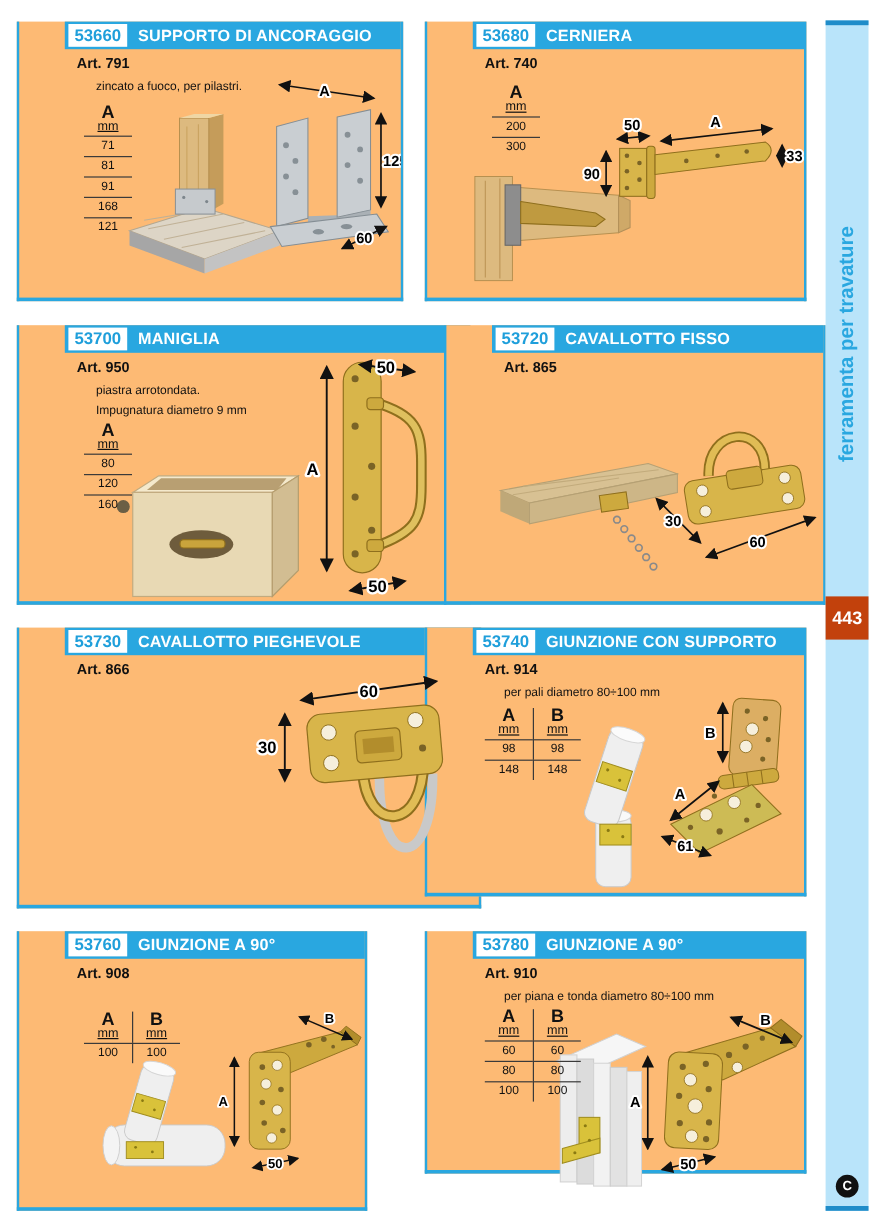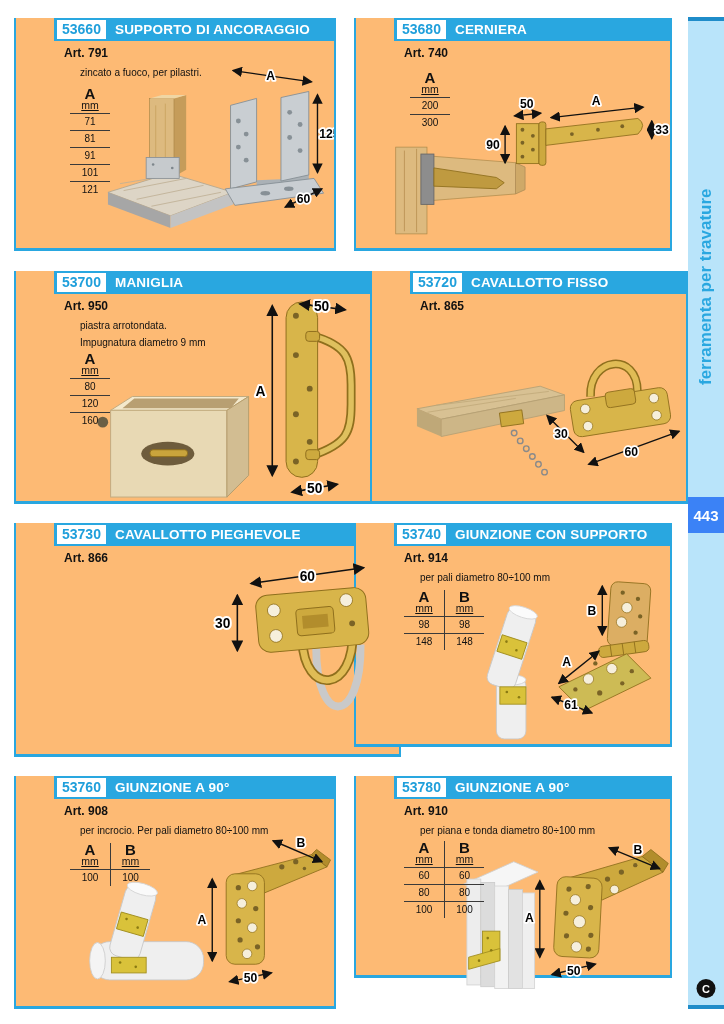--- a/index.html
+++ b/index.html
@@ -35,21 +35,21 @@
   .fig .pole{fill:#efefef;stroke:#c9c9c9;stroke-width:1;}
   .fig .band{fill:#d9c23a;stroke:#a08d1e;stroke-width:1;}
   
   .sidebar{position:absolute;left:688px;top:17px;width:36px;height:992px;background:#b9e4fa;}
   .sidebar:before{content:"";position:absolute;left:0;top:0;width:100%;height:4px;background:#1f8cc9;}
   .sidebar:after{content:"";position:absolute;left:0;bottom:0;width:100%;height:4px;background:#1f8cc9;}
   .sidebar-title{position:absolute;top:120px;left:0;width:100%;height:300px;
       writing-mode:vertical-rl;transform:rotate(180deg);
       display:flex;align-items:center;justify-content:center;
       color:#29a7e0;font-weight:bold;font-size:17px;white-space:nowrap;}
-  .page-num{position:absolute;top:480px;left:0;width:100%;height:36px;background:#3b82f6;
+  .page-num{position:absolute;top:480px;left:0;width:100%;height:36px;background:#c2410c;
       color:#fff;font-weight:bold;font-size:15px;display:flex;align-items:center;justify-content:center;}
   .logo{position:absolute;bottom:11px;left:50%;transform:translateX(-50%);width:19px;height:19px;
       background:#111;border-radius:50%;color:#fff;font-weight:bold;font-size:11px;
       display:flex;align-items:center;justify-content:center;}
 </style>
 </head>
 <body>
 
 <div class="page">
 
@@ -62,21 +62,21 @@
       <div class="art">Art. 791</div>
       <div class="desc">zincato a fuoco, per pilastri.</div>
       <div class="spec spec1" style="top:46px">
         <div class="hcell">
             <div class="hd">A</div>
             <div class="un">mm</div>
           </div>
         <div class="r">71</div>
         <div class="r">81</div>
         <div class="r">91</div>
-        <div class="r">101</div>
+        <div class="r">168</div>
         <div class="r">121</div>
       </div>
       <svg class="fig" viewBox="0 0 322 210">
         <defs>
             <marker id="m0" viewBox="0 0 10 10" refX="8.5" refY="5" markerWidth="7.5" markerHeight="7.5" orient="auto-start-reverse">
               <path d="M0,0L10,5L0,10z" fill="#111"></path>
             </marker>
           </defs>
         <g>
           <polygon points="62,160 133,138 206,160 134,187" fill="#ddd5c6" stroke="#b4a78f"></polygon>
@@ -395,28 +395,27 @@
           <text class="dim" x="233" y="65" text-anchor="end">B</text>
           <line class="arr" x1="190" y1="144" x2="236" y2="107" marker-start="url(#m5)" marker-end="url(#m5)"></line>
           <text class="dim" x="204" y="124" text-anchor="end">A</text>
           <line class="arr" x1="182" y1="160" x2="228" y2="178" marker-start="url(#m5)" marker-end="url(#m5)"></line>
           <text class="dim" x="204" y="174" text-anchor="middle">61</text>
         </g>
       </svg>
     </div>
   </div>
 
-  <div class="cell" style="left:14px;top:776px;width:322px;height:233px">
+  <div class="cell" style="left:14px;top:776px;width:292px;height:233px">
     <div class="cell-header">
       <span class="code-box">53760</span>
       <span class="cell-title">GIUNZIONE A 90°</span>
     </div>
     <div class="cell-body">
       <div class="art">Art. 908</div>
-      <div class="desc">per incrocio. Per pali diametro 80÷100 mm</div>
       <div class="spec spec2" style="top:44px;left:16px">
         <div class="hcell">
             <div class="hd">A</div>
             <div class="un">mm</div>
           </div>
         <div class="hcell c2">
             <div class="hd">B</div>
             <div class="un">mm</div>
           </div>
         <div class="r">100</div>

